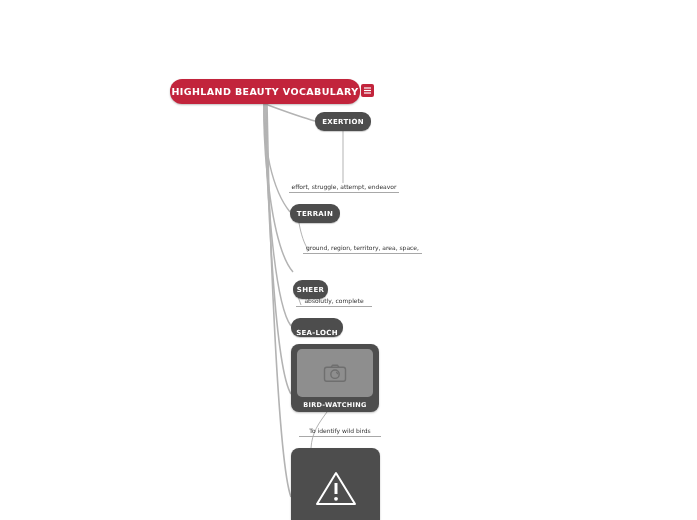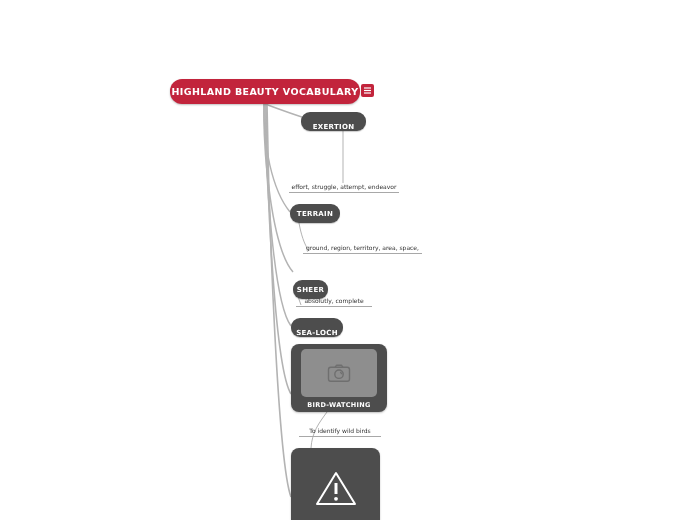--- a/index.html
+++ b/index.html
@@ -21,30 +21,30 @@
   .menu-chip{
     position:absolute;left:361px;top:84px;width:13px;height:13px;
     background:#c2243c;border-radius:2px;display:flex;align-items:center;justify-content:center;
     cursor:pointer;
   }
   .topic{
     background:#4d4d4d;border-radius:9px;height:19px;
     color:#ffffff;font-weight:bold;font-size:7px;letter-spacing:.3px;
     box-shadow:0 1px 1px rgba(0,0,0,.2);
   }
-  .t-exertion{left:301px;top:112px;width:65px;align-items:flex-end;}
+  .t-exertion{left:315px;top:112px;width:56px;}
   .t-terrain{left:290px;top:204px;width:50px;}
   .t-sheer{left:293px;top:280px;width:35px;}
   .t-sealoch{left:291px;top:318px;width:52px;align-items:flex-end;}
   .img-node{
     position:absolute;background:#4d4d4d;border-radius:8px;
     display:flex;flex-direction:column;align-items:center;cursor:pointer;
     box-shadow:0 1px 2px rgba(0,0,0,.25);
   }
-  .t-birdwatching{left:291px;top:344px;width:96px;height:68px;}
+  .t-birdwatching{left:291px;top:344px;width:88px;height:68px;}
   .img-placeholder{
     margin-top:5px;width:76px;height:48px;background:#8e8e8e;border-radius:5px;
     display:flex;align-items:center;justify-content:center;
   }
   .img-label{
     flex:1;display:flex;align-items:center;justify-content:center;
     color:#ffffff;font-weight:bold;font-size:6.5px;letter-spacing:.3px;
   }
   .t-warning{left:291px;top:448px;width:89px;height:79px;justify-content:center;align-items:center;display:flex;}
   .note{

